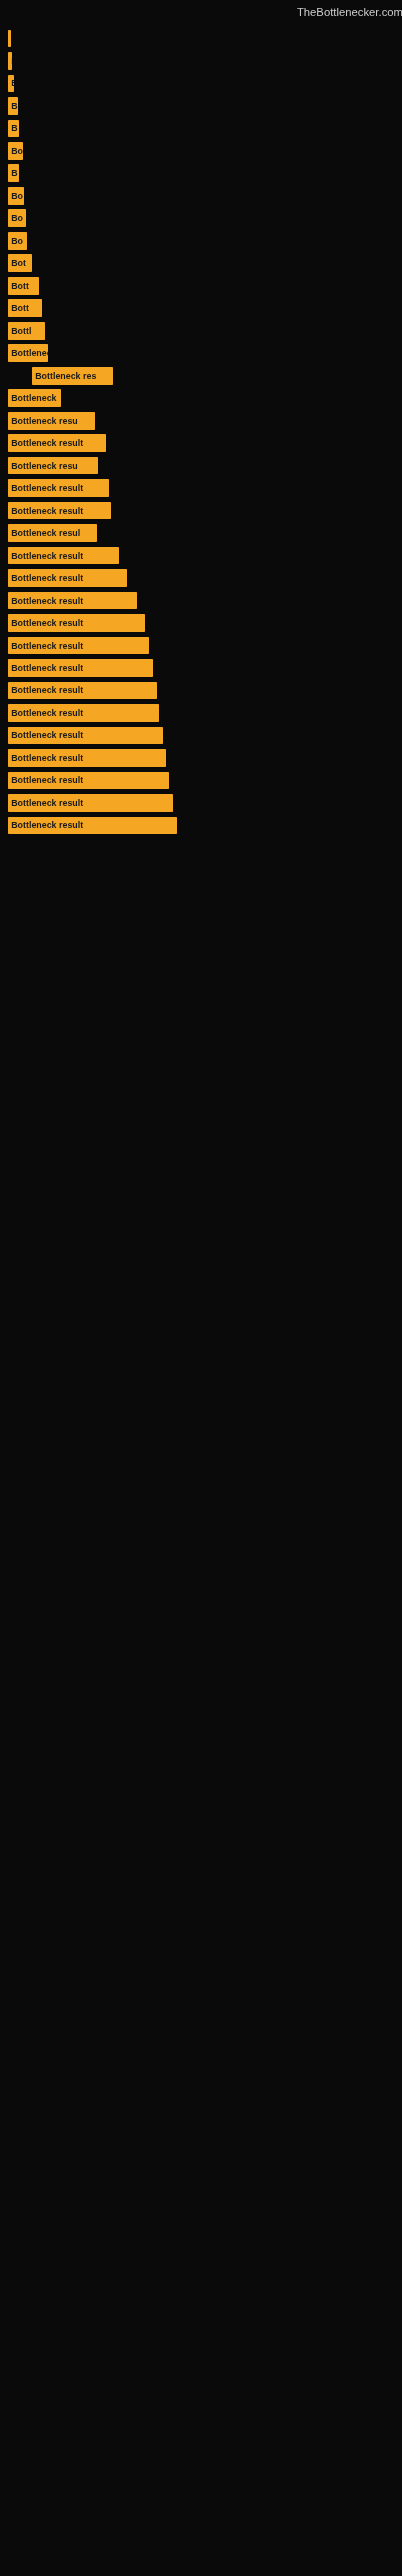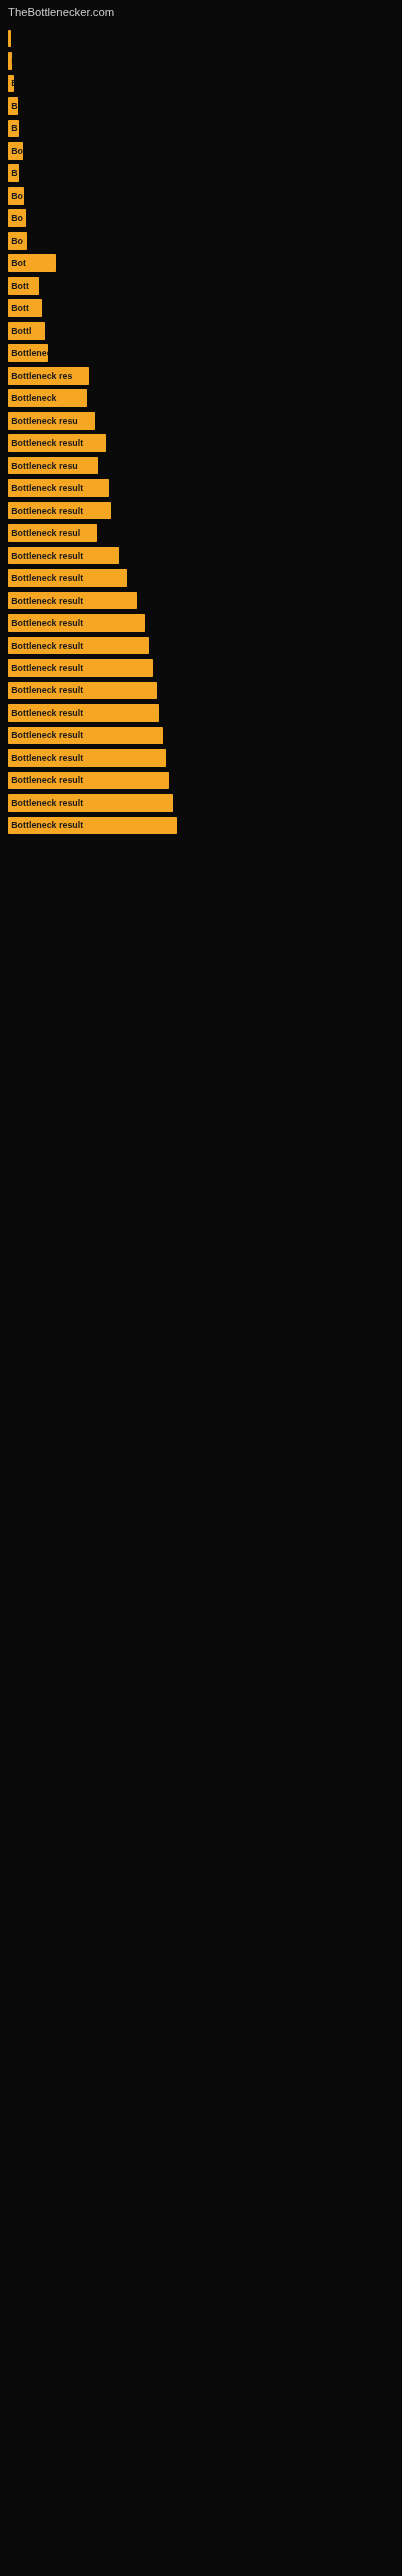--- a/index.html
+++ b/index.html
@@ -12,21 +12,21 @@
       background-color: #0a0a0a;
       width: 403px;
       min-height: 2576px;
       font-family: Arial, sans-serif;
       position: relative;
     }
 
     .site-title {
       color: #cccccc;
       font-size: 11.3px;
-      text-align: left;
+      text-align: right;
       padding: 6.4px 0 3.2px 0;
       margin-left: 8px;
     }
 
     .bars-container {
       padding: 8px 0 8px 8px;
     }
 
     .bar-row {
       margin-bottom: 4.8px;
@@ -101,21 +101,21 @@
       <div class="bar" style="width: 17.7px;">
         <span class="bar-label">Bo</span>
       </div>
     </div>
     <div class="bar-row">
       <div class="bar" style="width: 19.3px;">
         <span class="bar-label">Bo</span>
       </div>
     </div>
     <div class="bar-row">
-      <div class="bar" style="width: 48px;">
+      <div class="bar" style="width: 24px;">
         <span class="bar-label">Bot</span>
       </div>
     </div>
     <div class="bar-row">
       <div class="bar" style="width: 31px;">
         <span class="bar-label">Bott</span>
       </div>
     </div>
     <div class="bar-row">
       <div class="bar" style="width: 34px;">
@@ -126,26 +126,26 @@
       <div class="bar" style="width: 37px;">
         <span class="bar-label">Bottl</span>
       </div>
     </div>
     <div class="bar-row">
       <div class="bar" style="width: 40px;">
         <span class="bar-label">Bottlenec</span>
       </div>
     </div>
     <div class="bar-row">
-      <div class="bar" style="width: 81px;">
+      <div class="bar" style="width: 81px; margin-left: 24px;">
         <span class="bar-label">Bottleneck res</span>
       </div>
     </div>
     <div class="bar-row">
-      <div class="bar" style="width: 79px;">
+      <div class="bar" style="width: 53px;">
         <span class="bar-label">Bottleneck</span>
       </div>
     </div>
     <div class="bar-row">
       <div class="bar" style="width: 87px;">
         <span class="bar-label">Bottleneck resu</span>
       </div>
     </div>
     <div class="bar-row">
       <div class="bar" style="width: 98px;">

